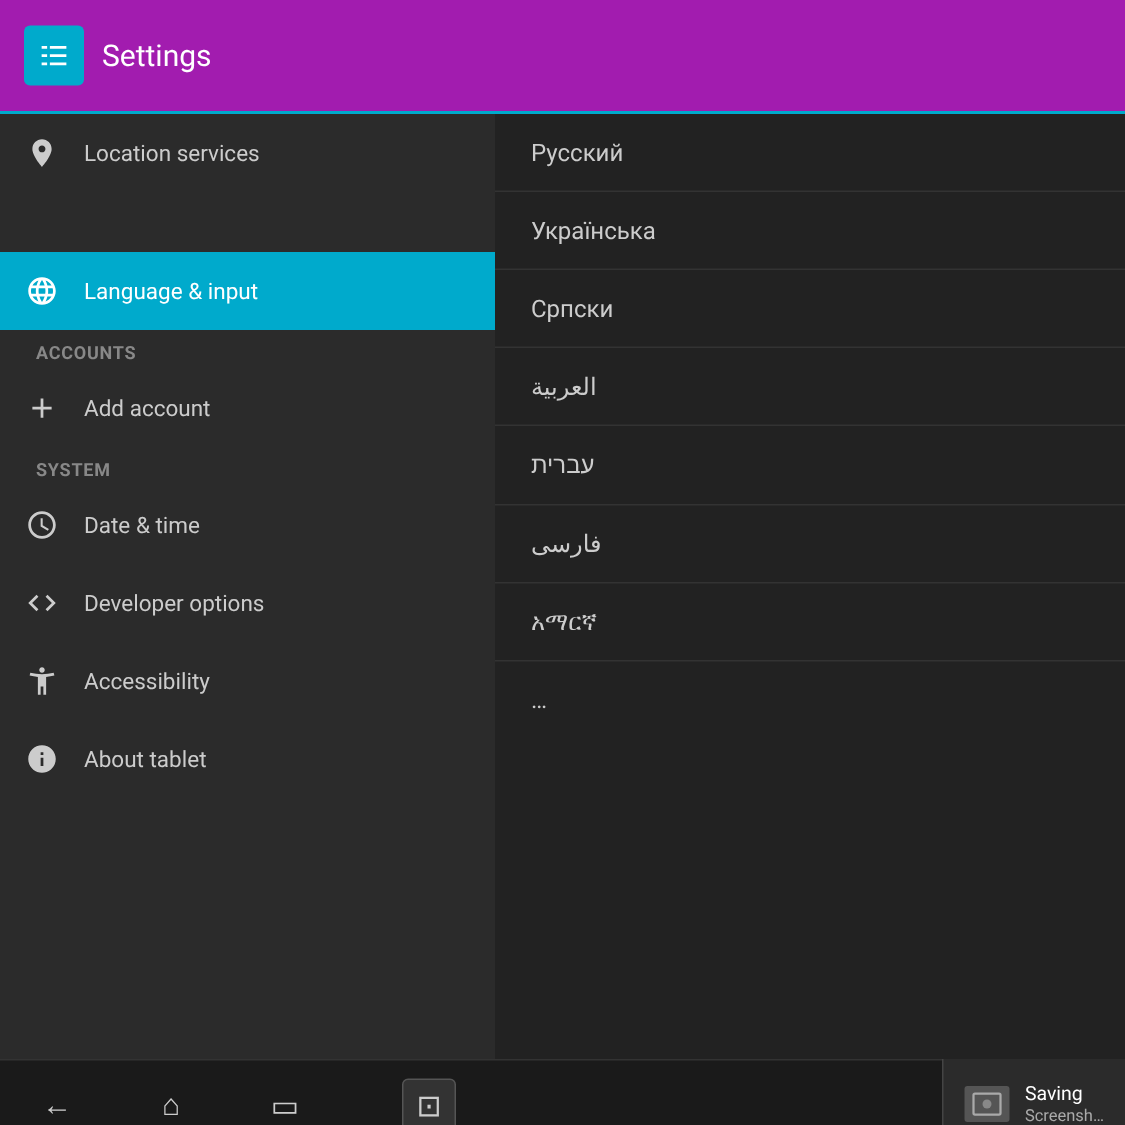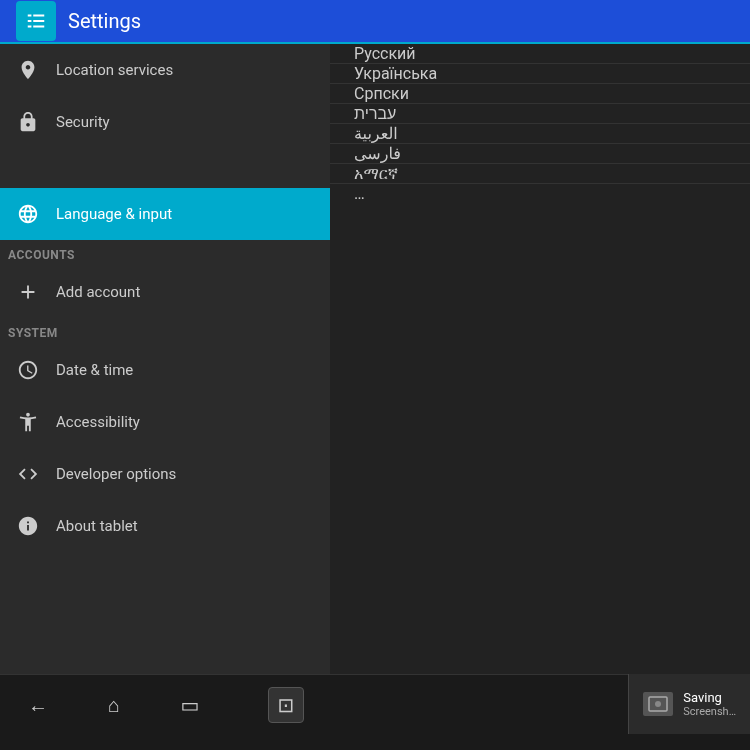--- a/index.html
+++ b/index.html
@@ -7,22 +7,22 @@
       width: 750px;
       height: 750px;
       background: #1a1a1a;
       font-family: 'Roboto', Arial, sans-serif;
       overflow: hidden;
       position: relative;
     }
 
     
     .header {
-      background: #1d4ed8;
-      height: 44px;
+      background: #a21caf;
+      height: 76px;
       display: flex;
       align-items: center;
       padding: 0 16px;
       border-bottom: 2px solid #00aacc;
     }
     .header-icon {
       width: 40px;
       height: 40px;
       background: #00aacc;
       border-radius: 4px;
@@ -78,37 +78,37 @@
       flex-shrink: 0;
       font-size: 18px;
       color: inherit;
     }
     .sidebar-item .item-label {
       font-size: 15px;
       color: inherit;
     }
 
     .section-header {
-      padding: 8px 16px 4px 8px;
+      padding: 8px 16px 4px 24px;
       font-size: 12px;
       color: #888888;
       font-weight: 700;
       letter-spacing: 0.5px;
       text-transform: uppercase;
     }
 
     
     .right-panel {
       flex: 1;
       background: #222222;
       overflow-y: auto;
     }
 
     .language-item {
-      padding: 0 24px;
+      padding: 16px 24px;
       color: #cccccc;
       font-size: 16px;
       border-bottom: 1px solid #333333;
       cursor: pointer;
     }
     .language-item:last-child {
       border-bottom: none;
     }
 
     
@@ -204,28 +204,20 @@
 
     <div class="sidebar-item">
       <span class="item-icon">
         <svg class="icon-svg" viewBox="0 0 24 24" fill="currentColor">
           <path d="M12 2C8.13 2 5 5.13 5 9c0 5.25 7 13 7 13s7-7.75 7-13c0-3.87-3.13-7-7-7zm0 9.5c-1.38 0-2.5-1.12-2.5-2.5S10.62 6.5 12 6.5s2.5 1.12 2.5 2.5S13.38 11.5 12 11.5z"></path>
         </svg>
       </span>
       <span class="item-label">Location services</span>
     </div>
 
-    <div class="sidebar-item">
-      <span class="item-icon">
-        <svg class="icon-svg" viewBox="0 0 24 24" fill="currentColor">
-          <path d="M18 8h-1V6c0-2.76-2.24-5-5-5S7 3.24 7 6v2H6c-1.1 0-2 .9-2 2v10c0 1.1.9 2 2 2h12c1.1 0 2-.9 2-2V10c0-1.1-.9-2-2-2zm-6 9c-1.1 0-2-.9-2-2s.9-2 2-2 2 .9 2 2-.9 2-2 2zm3.1-9H8.9V6c0-1.71 1.39-3.1 3.1-3.1 1.71 0 3.1 1.39 3.1 3.1v2z"></path>
-        </svg>
-      </span>
-      <span class="item-label">Security</span>
-    </div>
 
     <div class="sidebar-item active">
       <span class="item-icon">
         <svg class="icon-svg" viewBox="0 0 24 24" fill="currentColor">
           <path d="M11.99 2C6.47 2 2 6.48 2 12s4.47 10 9.99 10C17.52 22 22 17.52 22 12S17.52 2 11.99 2zm6.93 6h-2.95c-.32-1.25-.78-2.45-1.38-3.56 1.84.63 3.37 1.9 4.33 3.56zM12 4.04c.83 1.2 1.48 2.53 1.91 3.96h-3.82c.43-1.43 1.08-2.76 1.91-3.96zM4.26 14C4.1 13.36 4 12.69 4 12s.1-1.36.26-2h3.38c-.08.66-.14 1.32-.14 2s.06 1.34.14 2H4.26zm.82 2h2.95c.32 1.25.78 2.45 1.38 3.56-1.84-.63-3.37-1.9-4.33-3.56zm2.95-8H5.08c.96-1.66 2.49-2.93 4.33-3.56C8.81 5.55 8.35 6.75 8.03 8zM12 19.96c-.83-1.2-1.48-2.53-1.91-3.96h3.82c-.43 1.43-1.08 2.76-1.91 3.96zM14.34 14H9.66c-.09-.66-.16-1.32-.16-2s.07-1.35.16-2h4.68c.09.65.16 1.32.16 2s-.07 1.34-.16 2zm.25 5.56c.6-1.11 1.06-2.31 1.38-3.56h2.95c-.96 1.65-2.49 2.93-4.33 3.56zM16.36 14c.08-.66.14-1.32.14-2s-.06-1.34-.14-2h3.38c.16.64.26 1.31.26 2s-.1 1.36-.26 2h-3.38z"></path>
         </svg>
       </span>
       <span class="item-label">Language &amp; input</span>
     </div>
 
@@ -252,62 +244,62 @@
         <svg class="icon-svg" viewBox="0 0 24 24" fill="currentColor">
           <path d="M11.99 2C6.47 2 2 6.48 2 12s4.47 10 9.99 10C17.52 22 22 17.52 22 12S17.52 2 11.99 2zM12 20c-4.42 0-8-3.58-8-8s3.58-8 8-8 8 3.58 8 8-3.58 8-8 8zm.5-13H11v6l5.25 3.15.75-1.23-4.5-2.67V7z"></path>
         </svg>
       </span>
       <span class="item-label">Date &amp; time</span>
     </div>
 
     <div class="sidebar-item">
       <span class="item-icon">
         <svg class="icon-svg" viewBox="0 0 24 24" fill="currentColor">
+          <path d="M9.4 16.6L4.8 12l4.6-4.6L8 6l-6 6 6 6 1.4-1.4zm5.2 0l4.6-4.6-4.6-4.6L16 6l6 6-6 6-1.4-1.4z"></path>
+        </svg>
+      </span>
+      <span class="item-label">Developer options</span>
+    </div>
+
+    <div class="sidebar-item">
+      <span class="item-icon">
+        <svg class="icon-svg" viewBox="0 0 24 24" fill="currentColor">
           <path d="M20.5 6c-2.61.7-5.67 1-8.5 1s-5.89-.3-8.5-1L3 8c1.86.5 4 .83 6 1v13h2v-6h2v6h2V9c2-.17 4.14-.5 6-1l-.5-2zM12 6c1.1 0 2-.9 2-2s-.9-2-2-2-2 .9-2 2 .9 2 2 2z"></path>
         </svg>
       </span>
       <span class="item-label">Accessibility</span>
     </div>
 
     <div class="sidebar-item">
       <span class="item-icon">
         <svg class="icon-svg" viewBox="0 0 24 24" fill="currentColor">
-          <path d="M9.4 16.6L4.8 12l4.6-4.6L8 6l-6 6 6 6 1.4-1.4zm5.2 0l4.6-4.6-4.6-4.6L16 6l6 6-6 6-1.4-1.4z"></path>
-        </svg>
-      </span>
-      <span class="item-label">Developer options</span>
-    </div>
-
-    <div class="sidebar-item">
-      <span class="item-icon">
-        <svg class="icon-svg" viewBox="0 0 24 24" fill="currentColor">
           <path d="M12 2C6.48 2 2 6.48 2 12s4.48 10 10 10 10-4.48 10-10S17.52 2 12 2zm1 15h-2v-6h2v6zm0-8h-2V7h2v2z"></path>
         </svg>
       </span>
       <span class="item-label">About tablet</span>
     </div>
 
   </div>
 
   <div class="right-panel">
 
     <div class="language-item">
       <span>Русский</span>
     </div>
     <div class="language-item">
       <span>Українська</span>
     </div>
     <div class="language-item">
       <span>Српски</span>
     </div>
     <div class="language-item">
+      <span>العربية</span>
+    </div>
+    <div class="language-item">
       <span>עברית</span>
-    </div>
-    <div class="language-item">
-      <span>العربية</span>
     </div>
     <div class="language-item">
       <span>فارسی</span>
     </div>
     <div class="language-item">
       <span>አማርኛ</span>
     </div>
     <div class="language-item">
       <span>…</span>
     </div>

